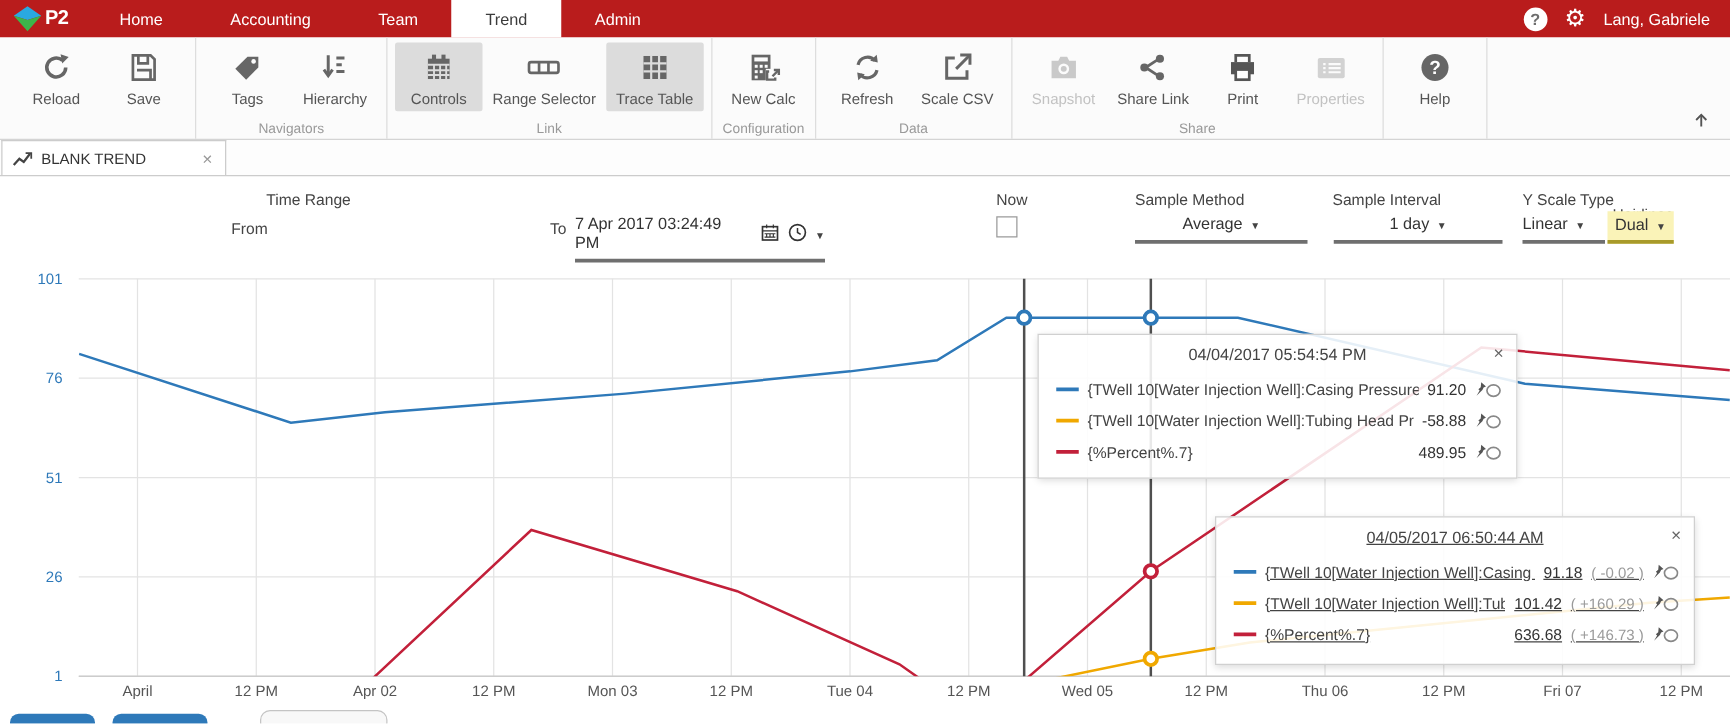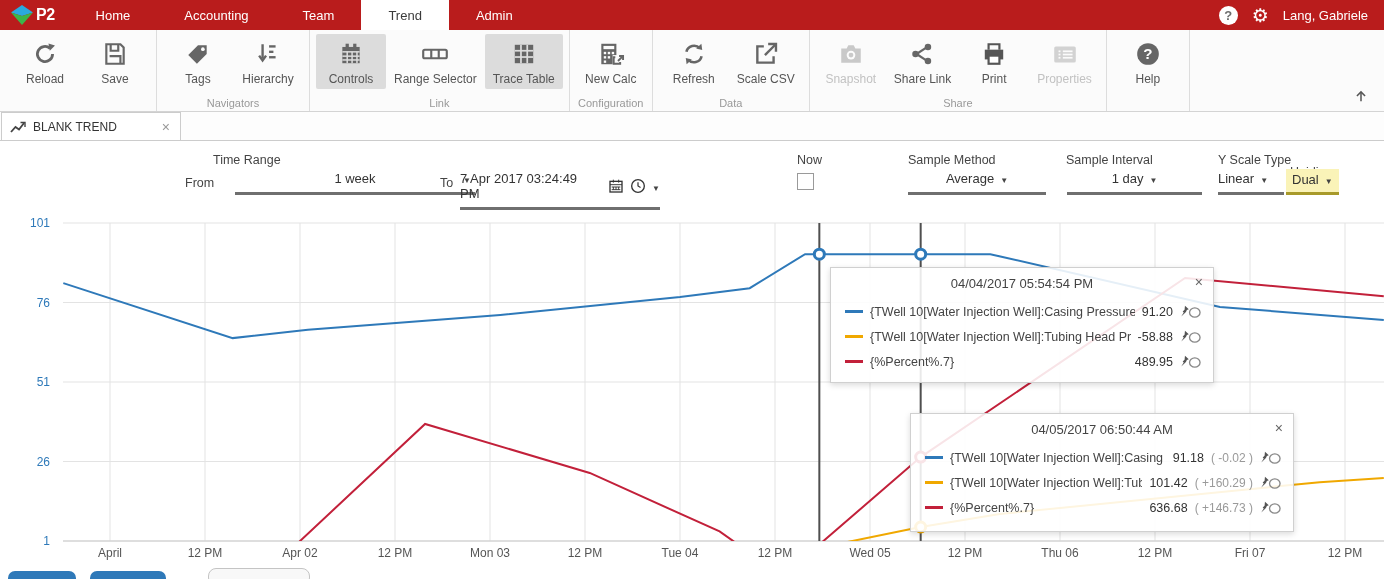--- a/index.html
+++ b/index.html
@@ -43,21 +43,21 @@
   .checkbox{position:absolute;width:15px;height:15px;border:1px solid #9a9a9a;background:#fff;cursor:pointer;}
   .hl-field{background:#faf3b8;border-bottom:3px solid #a89a2a;padding:3px 6px 5px;}
 
   
   .chartwrap{position:absolute;left:0;top:205px;width:1384px;height:374px;overflow:hidden;}
   #chart{position:absolute;left:0;top:0;}
   #chart text{font-family:"Liberation Sans",sans-serif;font-size:12px;}
 
   .tooltip{position:absolute;width:382px;background:rgba(255,255,255,0.88);border:1px solid #d0d0d0;box-shadow:0 2px 6px rgba(0,0,0,0.15);font-size:12.5px;color:#444;}
   .tt1{left:830px;top:62px;height:114px;}
-  .tt2{left:910px;top:208px;height:117px;}
+  .tt2{left:972px;top:208px;height:117px;text-decoration:underline;}
   .tt-title{text-align:center;padding-top:8px;font-size:13px;color:#444;}
   .tt-close{position:absolute;right:10px;top:6px;color:#666;font-size:14px;cursor:pointer;}
   .tt-close::after{content:"×";}
   .tt-rows{padding:8px 12px 0 14px;}
   .tt-row{display:flex;align-items:center;height:25px;gap:7px;}
   .tt-dash{width:18px;height:3px;flex:none;}
   .tt-label{flex:1;white-space:nowrap;overflow:hidden;color:#444;}
   .tt-value{color:#333;}
   .tt-delta{color:#9a9a9a;font-size:12px;min-width:0;}
   .tt-pin{flex:none;}
@@ -330,24 +330,20 @@
       </span>
       <span>BLANK TREND</span>
       <span class="tab-close"></span>
     </div>
   </div>
 
   <div class="controls">
     <span class="ctl-label" style="left:213px;top:8px;">Time Range</span>
 
     <span class="ctl-label" style="left:185px;top:31px;">From</span>
-    <div class="ctl-field" style="left:235px;top:26px;width:240px;">
-      <span>1 week</span>
-      <span class="caret" style="position:absolute;right:4px;"></span>
-    </div>
 
     <span class="ctl-label" style="left:440px;top:31px;">To</span>
     <div class="ctl-field" style="left:460px;top:26px;width:200px;justify-content:flex-start;">
       <span>7 Apr 2017 03:24:49 PM</span>
       <span style="margin-left:8px;">
         <svg width="16" height="16" viewBox="0 0 24 24" fill="none" stroke="#333" stroke-width="2">
             <rect x="3" y="5" width="18" height="16"></rect>
             <path d="M8 2.5V7M16 2.5V7M3 10h18M8 13.5v4M12 13.5v4M16 13.5v4M5.5 13.5h13M5.5 17.5h13" stroke-width="1.4"></path>
           </svg>
       </span>

